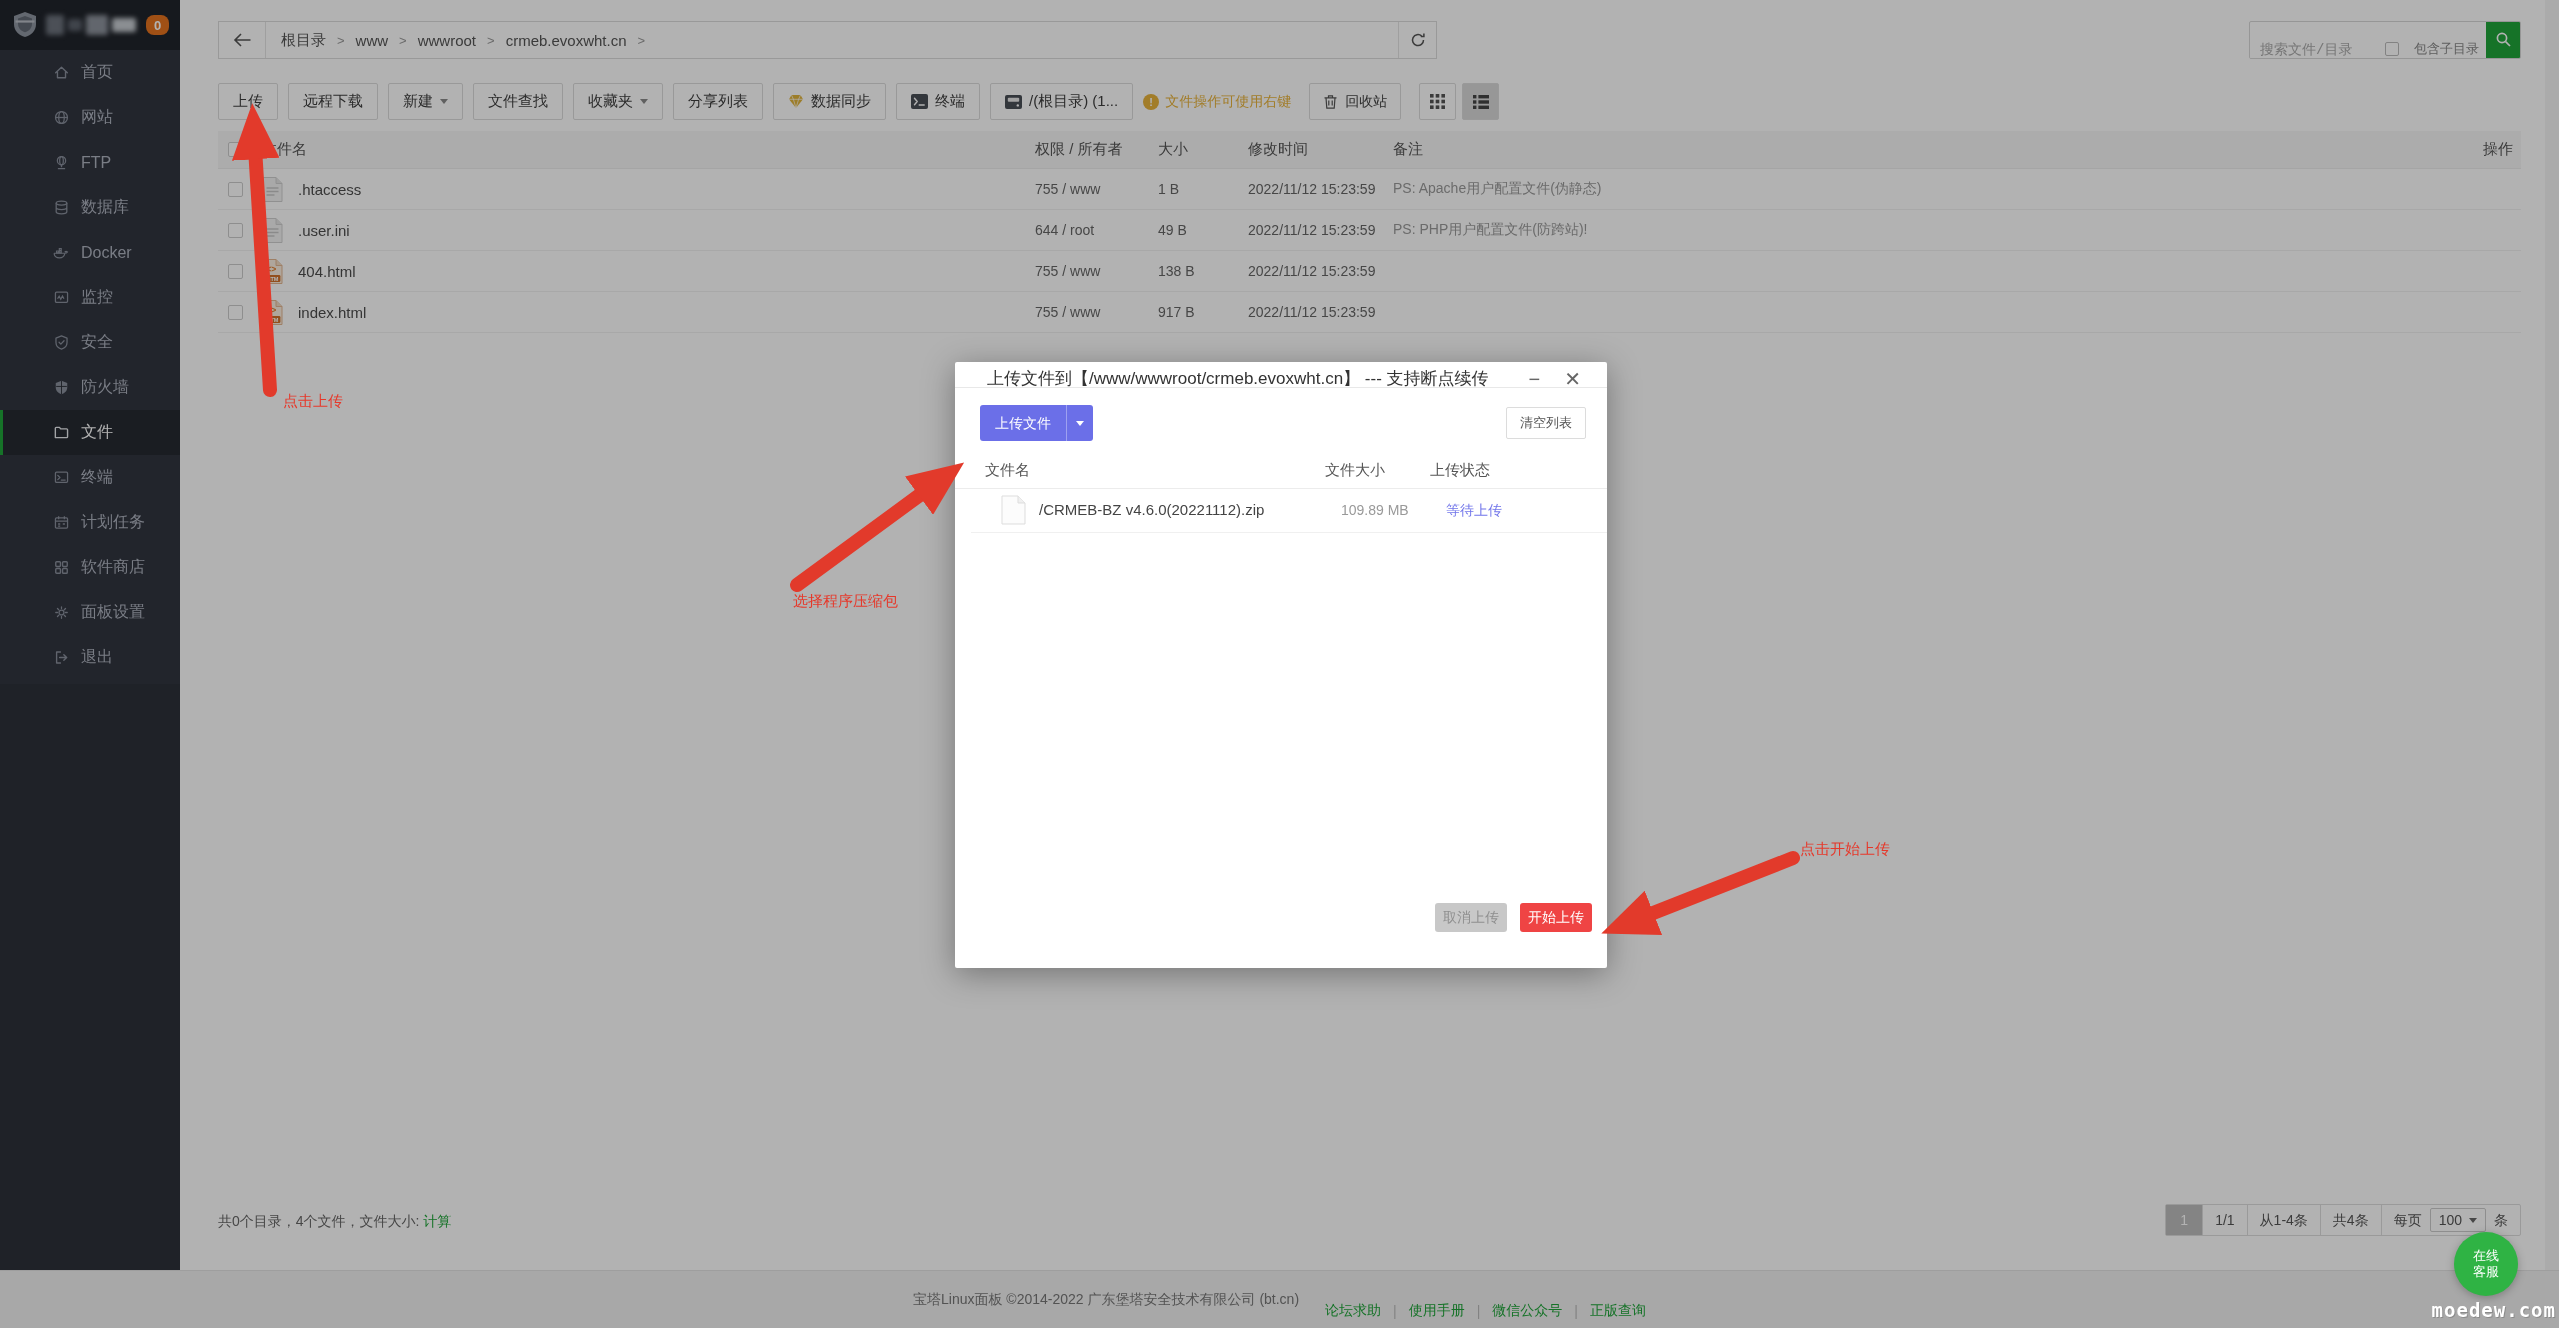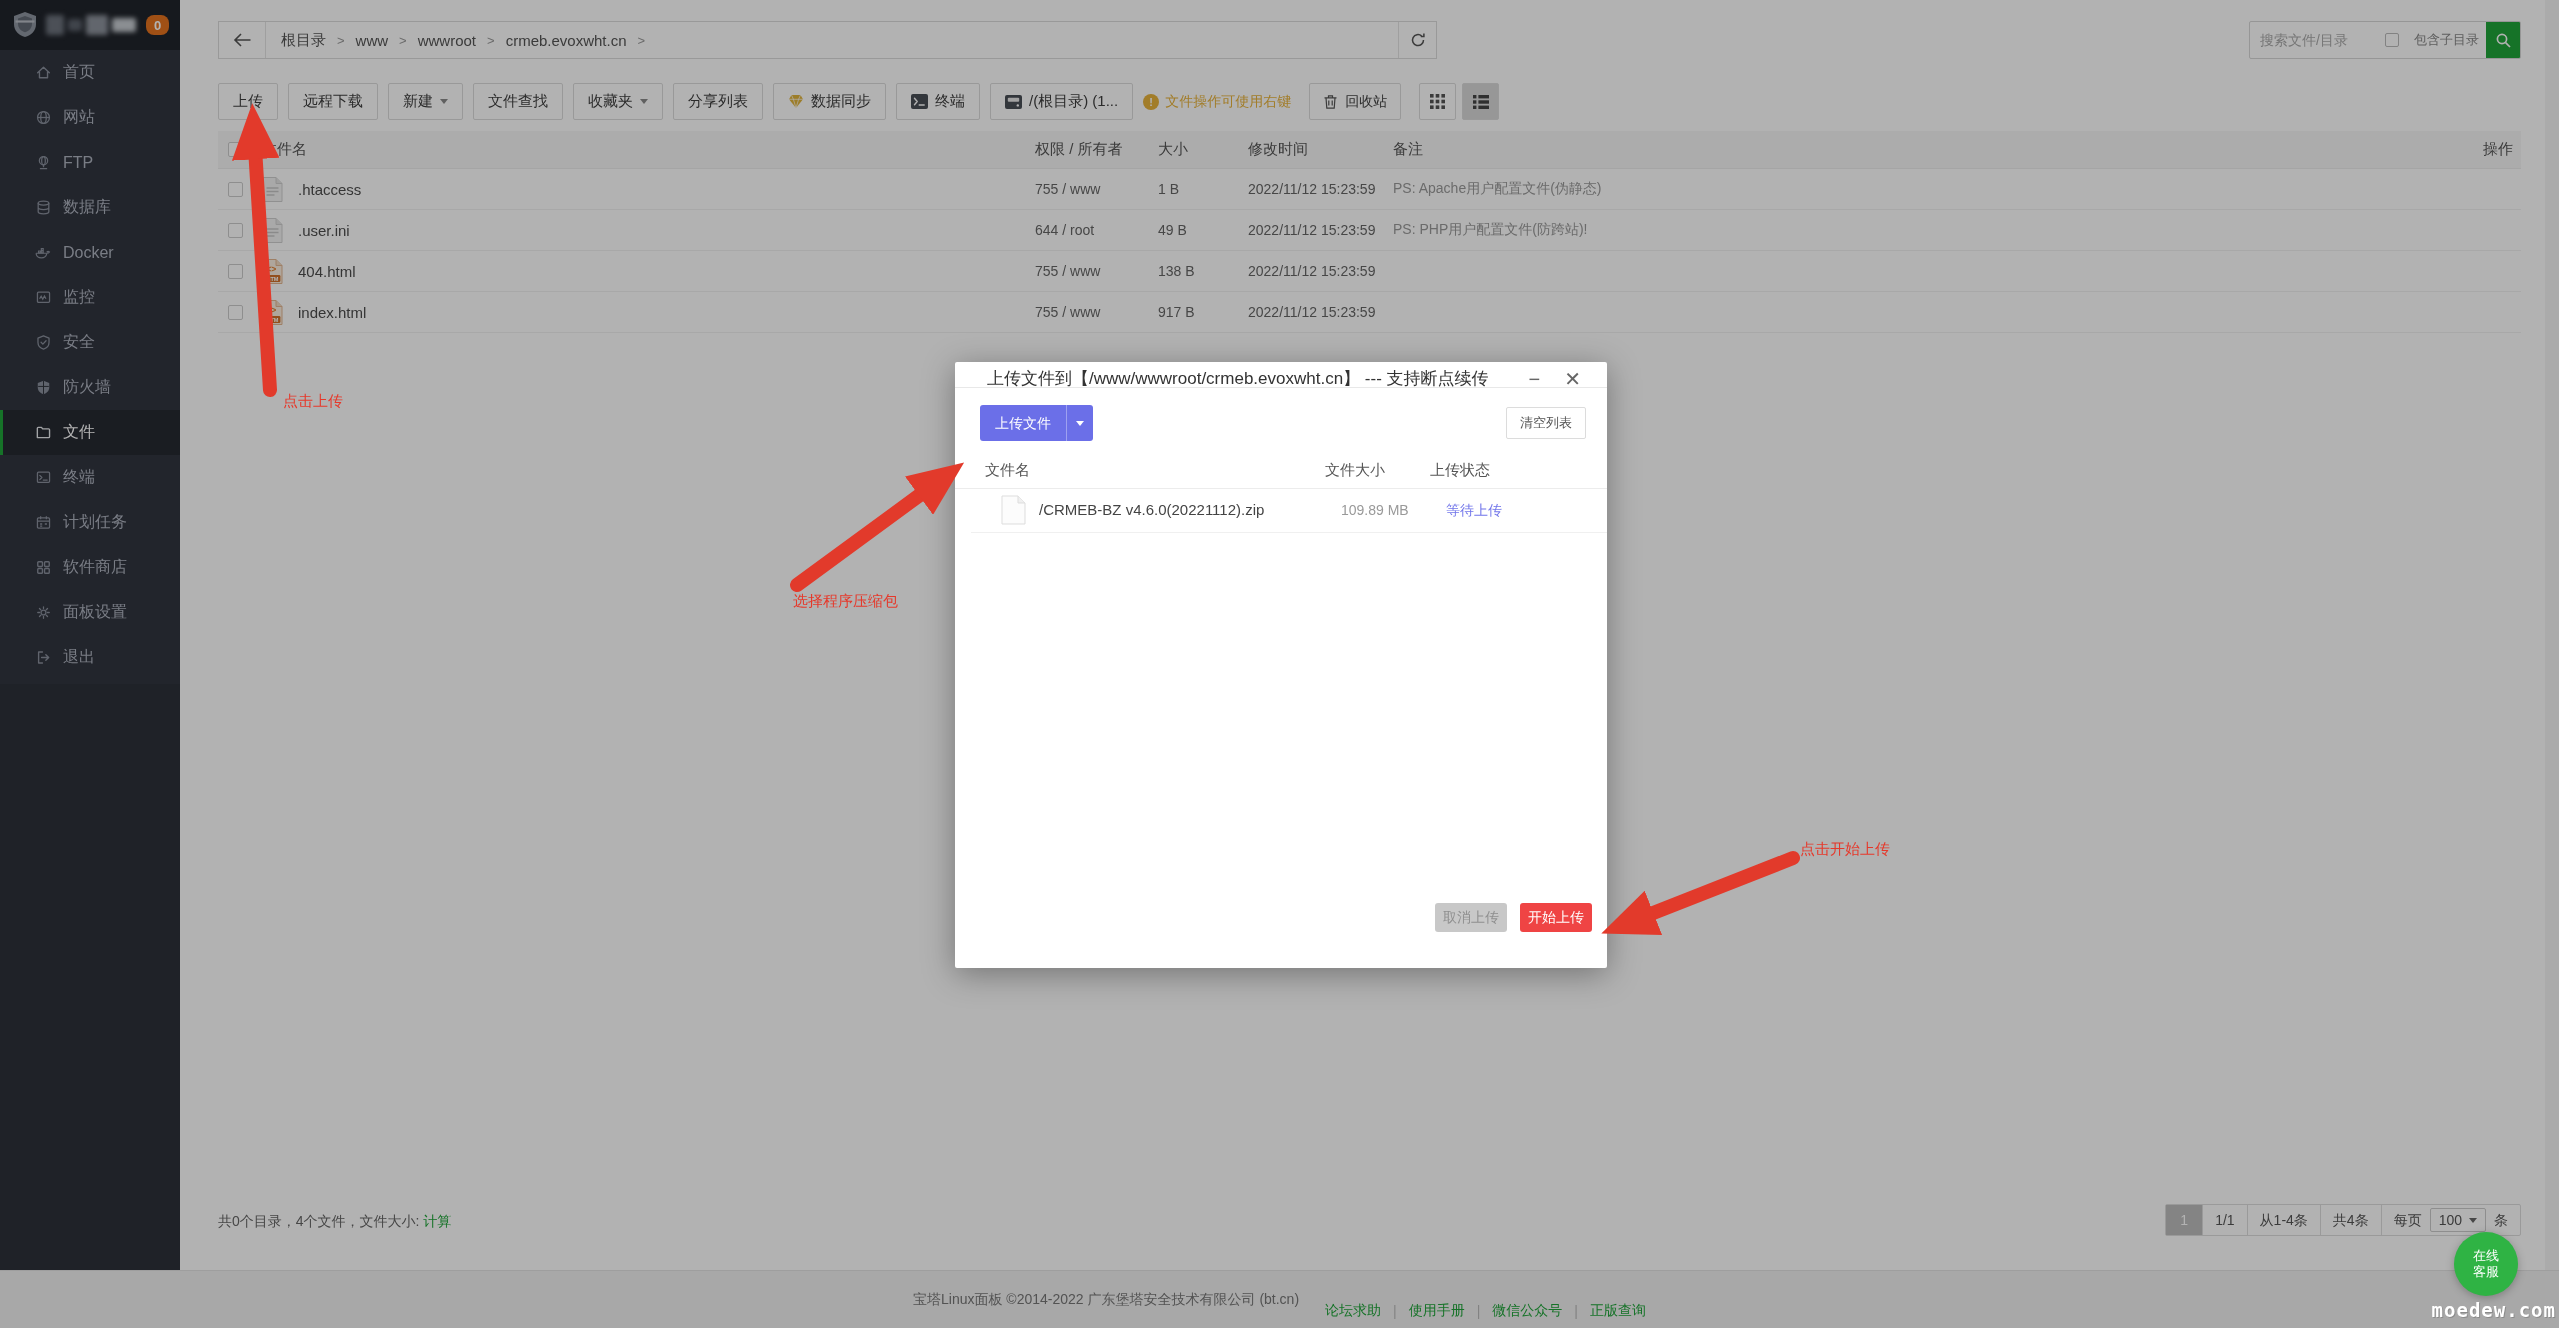--- a/index.html
+++ b/index.html
@@ -10,34 +10,34 @@
   .logo-bar{position:absolute;left:0;top:0;width:180px;height:50px;background:#20242b;display:flex;align-items:center;padding-left:12px;box-sizing:border-box;}
   .blur-wrap{display:flex;align-items:center;gap:4px;margin-left:8px;filter:blur(2.5px);}
   .blur-wrap i{display:block;border-radius:2px;}
   .b1{width:18px;height:20px;background:#6d737d;}
   .b2{width:14px;height:12px;background:#5d636d;}
   .b3{width:22px;height:20px;background:#8d939c;}
   .b4{width:24px;height:14px;background:#c7ccd2;}
   .badge{margin-left:10px;min-width:23px;height:20px;border-radius:8px;background:#e5731f;color:#fff;
     font-size:13px;font-weight:bold;display:flex;align-items:center;justify-content:center;}
   .side-menu{position:absolute;left:0;top:50px;width:180px;background:#31353f;padding-bottom:4px;}
-  .side-item{height:45px;display:flex;align-items:center;padding-left:31px;color:#aeb3bf;font-size:16px;cursor:pointer;border-left:3px solid transparent;box-sizing:border-box;}
+  .side-item{height:45px;display:flex;align-items:center;padding-left:49px;color:#aeb3bf;font-size:16px;cursor:pointer;border-left:3px solid transparent;box-sizing:border-box;}
   .side-item .side-icon{width:18px;height:18px;margin-right:11px;display:flex;align-items:center;justify-content:center;color:#8a909d;}
   .side-item.active{background:#262a32;color:#fff;border-left:3px solid #20a53a;}
   .side-item.active .side-icon{color:#e9ebee;}
   
   .main{position:absolute;left:180px;top:0;width:2379px;height:1270px;background:#fff;z-index:1;}
   .crumbbar{position:absolute;top:21px;left:38px;right:38px;height:38px;display:flex;justify-content:space-between;}
   .crumbbox{width:1219px;height:38px;border:1px solid #dcdcdc;border-radius:0;display:flex;align-items:center;box-sizing:border-box;background:#fff;}
   .btn-back{width:47px;height:100%;border:none;border-right:1px solid #e4e4e4;background:none;display:flex;align-items:center;justify-content:center;cursor:pointer;}
   .crumbs{flex:1;display:flex;align-items:center;padding-left:15px;font-size:15px;color:#555;}
   .crumb{cursor:pointer;}
   .crumb-sep{margin:0 11px;color:#999;font-size:13px;}
   .btn-refresh{width:38px;height:100%;border:none;border-left:1px solid #e4e4e4;background:none;display:flex;align-items:center;justify-content:center;cursor:pointer;}
-  .searchbox{width:272px;height:38px;border:1px solid #d7d7d7;border-radius:2px;display:flex;align-items:center;box-sizing:border-box;overflow:hidden;background:#fff;}
+  .searchbox{width:272px;height:38px;border:1px solid #d7d7d7;border-radius:2px;display:flex;align-items:flex-end;box-sizing:border-box;overflow:hidden;background:#fff;font-family:Liberation Mono, monospace;}
   .searchbox input{flex:1;border:none;outline:none;padding:0 0 0 10px;font-size:14px;color:#333;min-width:0;font-family:inherit;}
   .searchbox input::placeholder{color:#aaa;}
   .sub-label{display:flex;align-items:center;gap:15px;font-size:13px;color:#888;white-space:nowrap;margin-right:7px;cursor:pointer;}
   .cb{width:14px;height:14px;border:1px solid #bbb;border-radius:2px;background:#fff;box-sizing:border-box;}
   .btn-search{width:34px;height:38px;background:#20a53a;border:none;display:flex;align-items:center;justify-content:center;cursor:pointer;}
   
   .toolbar{position:absolute;top:83px;left:38px;right:38px;height:37px;display:flex;align-items:center;}
   .toolbar-left{display:flex;align-items:center;}
   .tbtn{height:37px;padding:0 14px;margin-right:10px;border:1px solid #dcdcdc;border-radius:2px;background:#fff;
     font-size:15px;color:#3e3e3e;display:flex;align-items:center;gap:7px;cursor:pointer;font-family:inherit;}

